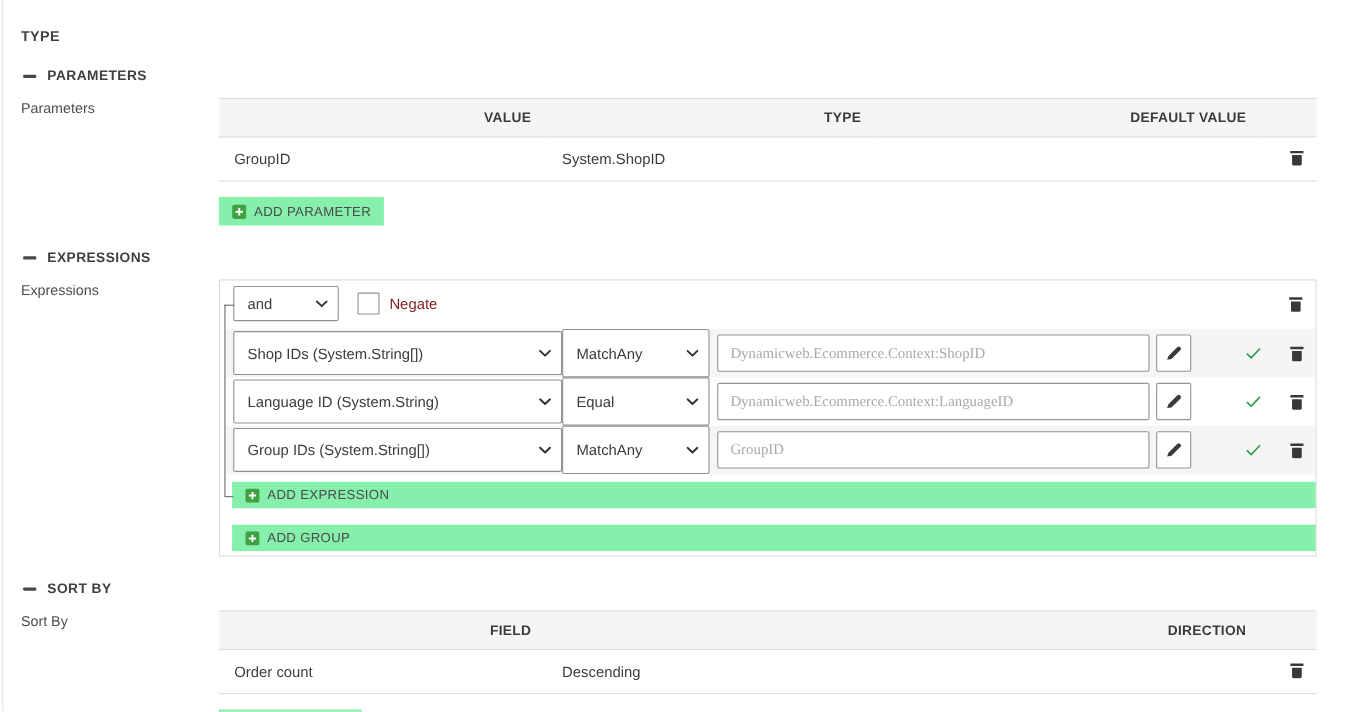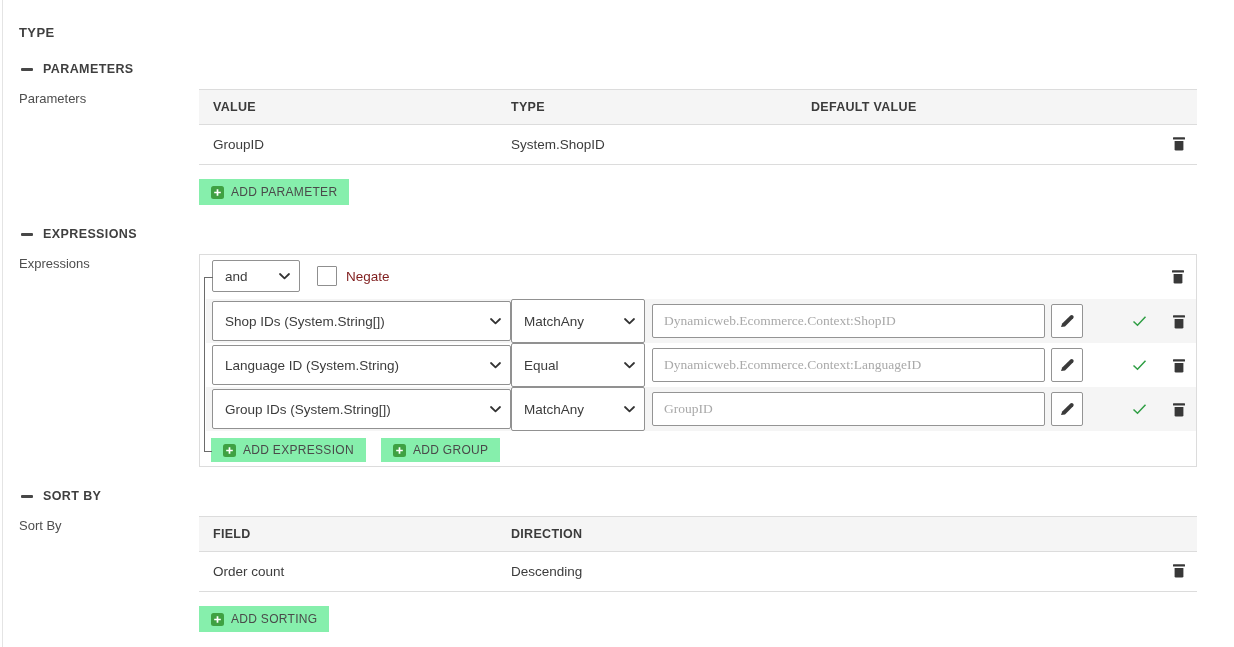--- a/index.html
+++ b/index.html
@@ -17,21 +17,21 @@
   .minus-icon { width:12px; height:3px; background:#474747; border-radius:1px; margin-right:10px; cursor:pointer; flex:0 0 auto; }
   .section-header-label { font-size:12.5px; font-weight:bold; color:#3f3f3f; letter-spacing:.4px; }
 
   .section-body { display:flex; margin-top:13px; }
   .side-label { flex:0 0 196px; width:196px; padding:2px 0 0 16px; font-size:13px; color:#4e4e4e; }
   .content { flex:1; min-width:0; margin-right:37px; }
 
   table.grid { width:100%; border-collapse:collapse; table-layout:fixed; }
   .grid th {
     background:#f5f5f5; border-top:1px solid #dcdcdc; border-bottom:1px solid #dcdcdc;
-    font-size:12.5px; font-weight:bold; color:#3b3b3b; text-align:left;
+    font-size:12.5px; font-weight:bold; color:#3b3b3b; text-align:right;
     padding:10px 14px; letter-spacing:.3px;
   }
   .grid td { border-bottom:1px solid #dcdcdc; font-size:13.5px; color:#3c3c3c; padding:12px 14px; background:#fff; }
   .grid .icon-cell { text-align:right; padding:8px 11px 8px 0; }
 
   .add-btn {
     display:inline-flex; align-items:center; gap:7px;
     background:#86efac; border:none; padding:6px 12px; margin-top:14px;
     font-family:inherit; font-size:12px; color:#4a4a4a; letter-spacing:.3px; cursor:pointer; white-space:nowrap;
   }
@@ -43,21 +43,21 @@
   .tree-h-top { position:absolute; left:4px; top:22px; width:9px; height:1px; background:#6b6b6b; }
   .tree-h-bot { position:absolute; left:4px; top:196px; width:8px; height:1px; background:#6b6b6b; }
 
   .and-row { display:flex; align-items:center; padding:5px 11px 0 12px; }
   .selectbox {
     display:flex; align-items:center; justify-content:space-between;
     border:1px solid #919191; border-radius:2px; background:#fff;
     font-size:13.5px; color:#3c3c3c; padding:0 9px 0 12px; cursor:pointer;
   }
   .selectbox .chev { flex:0 0 auto; margin-left:8px; }
-  .sel-and { width:88px; height:32px; }
+  .sel-and { width:96px; height:32px; }
   .checkbox { width:20px; height:20px; border:1px solid #8f8f8f; border-radius:1px; background:#fff; margin-left:17px; cursor:pointer; flex:0 0 auto; }
   .checkbox-label { margin-left:9px; font-size:13.5px; color:#7f1d1d; }
   .and-row .trash { margin-left:auto; }
 
   .expr-rows { margin-top:7px; }
   .expr-row { margin-left:6px; height:44px; display:flex; align-items:center; }
   .expr-rows .expr-row:nth-child(odd) { background:#f5f5f5; }
   .sel-field { width:299px; height:40px; margin-left:6px; }
   .sel-op    { width:134px; height:44px; margin-left:0; }
   .input-wrap { display:flex; align-items:center; margin-left:7px; }
@@ -66,21 +66,21 @@
     padding:0 11px; font-family:Liberation Serif, serif; font-size:13.5px; color:#3c3c3c; background:#fff;
   }
   .text-input::placeholder { color:#a9a9a9; opacity:1; }
   .pencil-btn {
     width:32px; height:34px; margin-left:6px; border:1px solid #949494; border-radius:2px;
     background:#fff; display:flex; align-items:center; justify-content:center; cursor:pointer;
   }
   .check-wrap { margin-left:auto; line-height:0; }
   .expr-row .trash { margin-left:25px; margin-right:10px; }
 
-  .add-row { padding:7px 0 4px 11px; display:flex; gap:15px; }
+  .add-row { padding:7px 0 4px 11px; display:flex; gap:15px;flex-direction:column; }
   .add-row .add-btn { margin-top:0; padding:5px 12px; }
 </style>
 </head>
 <body>
 
 <div class="page">
 
   <div class="page-title">TYPE</div>
 
   <div class="section-header">

